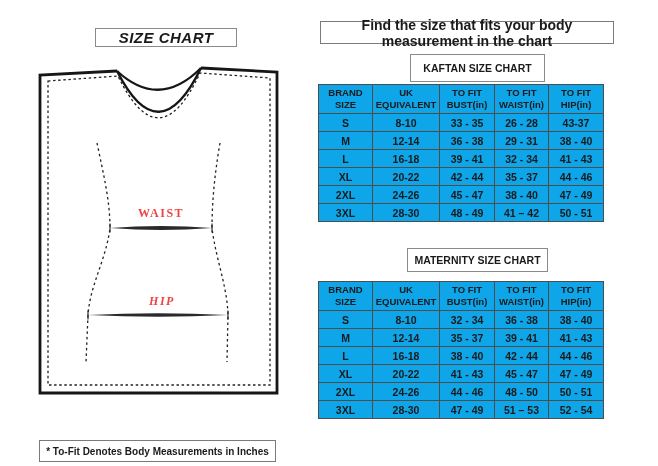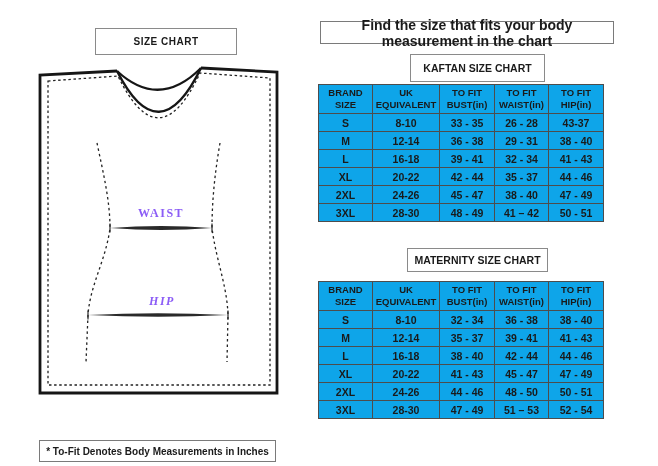--- a/index.html
+++ b/index.html
@@ -7,25 +7,25 @@
     width:658px;height:466px;position:relative;background:#ffffff;
     font-family:"Liberation Sans", sans-serif;color:#1a1a1a;overflow:hidden;
   }
   .abs{position:absolute;}
   .boxed{
     border:1px solid #8a8a8a;background:#fff;display:flex;
     align-items:center;justify-content:center;text-align:center;
     font-weight:bold;box-sizing:border-box;
   }
   
-  #size-chart-title{left:95px;top:28px;width:142px;height:27px;font-size:10px;letter-spacing:.5px;}
+  #size-chart-title{left:95px;top:28px;width:142px;height:19px;font-size:15px;letter-spacing:.5px;font-style:italic;}
   #garment-svg{left:30px;top:60px;}
   .measure-label{
     font-family:"Liberation Serif", serif;font-weight:bold;
-    font-size:12px;letter-spacing:1.5px;color:#8b5cf6;text-align:center;
+    font-size:12px;letter-spacing:1.5px;color:#ef4444;text-align:center;
   }
   #waist-label{left:121px;top:206px;width:80px;}
   #hip-label{left:122px;top:294px;width:80px;font-style:italic;}
   #footnote-box{left:39px;top:416px;width:237px;height:22px;font-size:10px;border-color:#7a7a7a;margin-top:24px;}
   
   #banner-box{left:320px;top:21px;width:294px;height:23px;font-size:14px;border-color:#7a7a7a;}
   #kaftan-title-box{left:410px;top:54px;width:135px;height:28px;font-size:10.5px;}
   #maternity-title-box{left:407px;top:248px;width:141px;height:24px;font-size:10.5px;}
   table.size-table{
     position:absolute;border-collapse:collapse;width:285px;table-layout:fixed;

